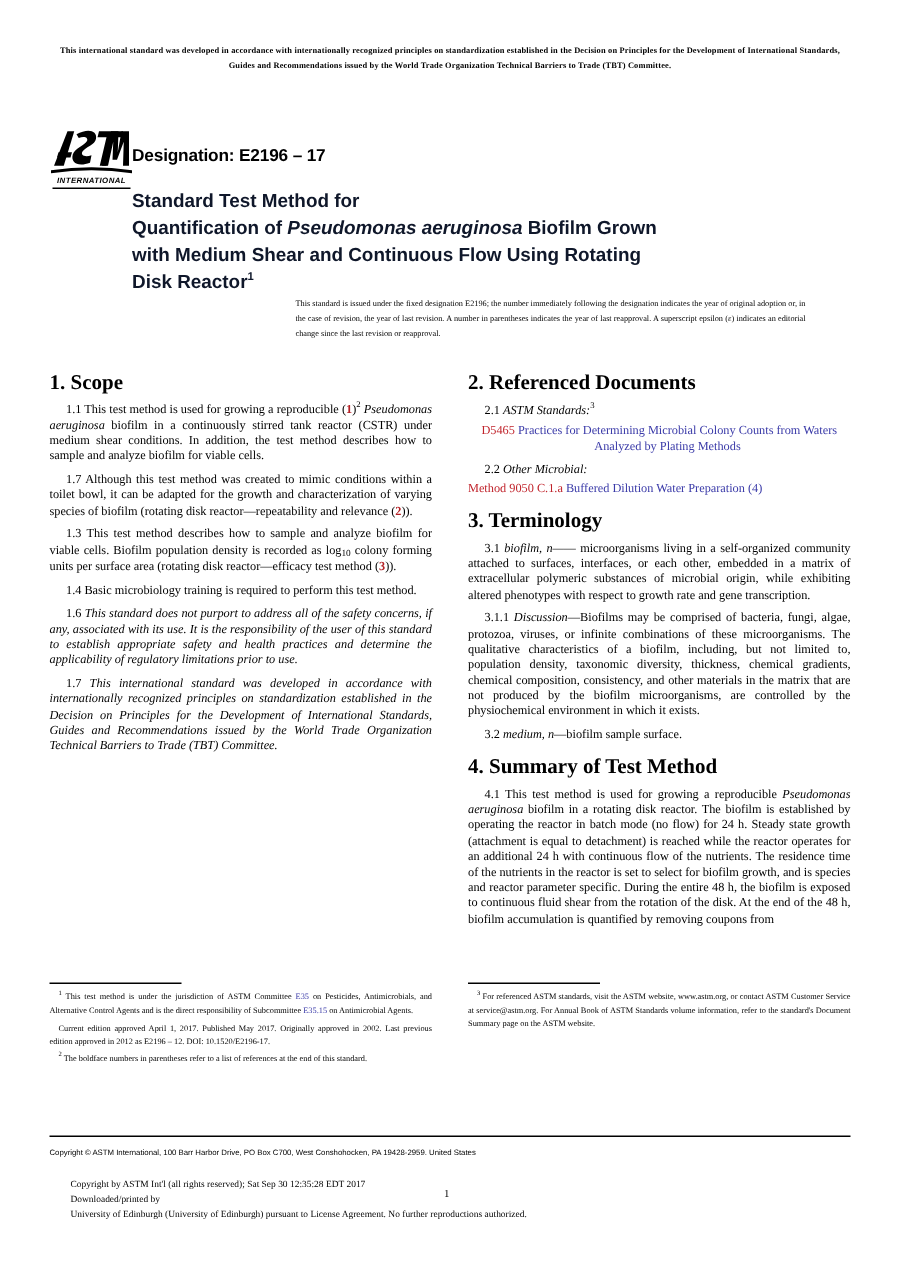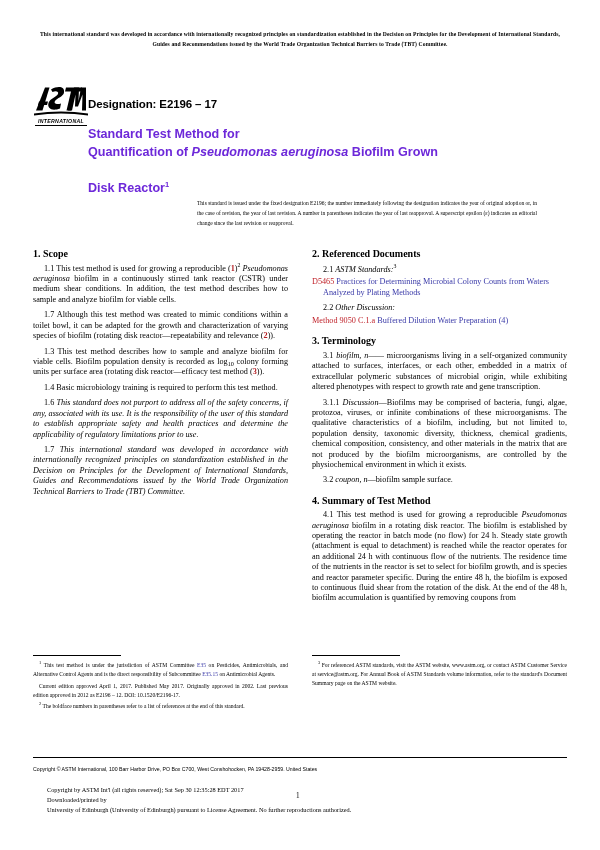--- a/index.html
+++ b/index.html
@@ -81,21 +81,21 @@
   
   .doc-title {
     position: absolute;
     left: 88px;
     top: 126px;
     width: 450px;
     font-family: "Liberation Sans", sans-serif;
     font-size: 12.6px;
     font-weight: bold;
     line-height: 1.42;
-    color: #6d28d9;
+    color: #0f172a;
   }
   .doc-title .it { font-style: italic; }
   .doc-title sup { font-size: 7.5px; vertical-align: super; line-height: 0; }
 
   
   .issuance {
     position: absolute;
     left: 197px;
     top: 199px;
     width: 340px;
@@ -113,21 +113,21 @@
     font-size: 8.2px;
     line-height: 1.265;
     text-align: justify;
     color: #000;
   }
   .col-left  { left: 33px; }
   .col-right { left: 312px; }
 
   h2.sect {
     font-family: "Liberation Serif", serif;
-    font-size: 10px;
+    font-size: 14px;
     font-weight: bold;
     margin: 0 0 3.5px 0;
     padding: 0;
     line-height: 1.2;
   }
   h2.sect.spaced { margin-top: 9px; }
 
   p.para {
     margin: 0 0 0 0;
     padding: 0;
@@ -142,21 +142,21 @@
   sup.fn { font-size: 5.8px; vertical-align: super; line-height: 0; }
 
   
   p.refline {
     margin: 2.6px 0 0 0;
     padding: 0 0 0 0;
     text-indent: 0;
     line-height: 1.28;
     text-align: left;
   }
-  p.refline.hang { padding-left: 11px; text-indent: -11px; }
+  p.refline.hang { padding-left: 11px; text-indent: -11px; text-align: center; }
   .lnk-red  { color: #c0232b; }
   .lnk-blue { color: #3a3aa8; }
   p.subsect {
     margin: 4.5px 0 0 0;
     text-indent: 11px;
     text-align: left;
   }
 
   
   .fn-rule {
@@ -249,21 +249,21 @@
     </svg>
     <div class="logo-intl">INTERNATIONAL</div>
     <div class="logo-rule"></div>
   </div>
 
   <div class="designation">Designation: E2196 – 17</div>
 
   <div class="doc-title">
     <span>Standard Test Method for</span><br>
     <span>Quantification of </span><span class="it">Pseudomonas aeruginosa</span><span> Biofilm Grown</span><br>
-    <br>
+    <span>with Medium Shear and Continuous Flow Using Rotating</span><br>
     <span>Disk Reactor</span><sup>1</sup>
   </div>
 
   <div class="issuance">This standard is issued under the fixed designation E2196; the number immediately following the designation indicates the year of original adoption or, in the case of revision, the year of last revision. A number in parentheses indicates the year of last reapproval. A superscript epsilon (ε) indicates an editorial change since the last revision or reapproval.</div>
 
   <div class="col col-left">
 
     <h2 class="sect">1. Scope</h2>
 
     <p class="para"><span>1.1  This test method is used for growing a reproducible (</span><span class="refnum">1</span><span>)</span><sup class="fn">2</sup><span> </span><span class="it">Pseudomonas aeruginosa</span><span> biofilm in a continuously stirred tank reactor (CSTR) under medium shear conditions. In addition, the test method describes how to sample and analyze biofilm for viable cells.</span></p>
@@ -281,31 +281,31 @@
   </div>
 
   <div class="col col-right">
 
     <h2 class="sect">2. Referenced Documents</h2>
 
     <p class="subsect"><span>2.1  </span><span class="it">ASTM Standards:</span><sup class="fn">3</sup></p>
 
     <p class="refline hang"><span class="lnk-red">D5465</span><span class="lnk-blue"> Practices for Determining Microbial Colony Counts from Waters Analyzed by Plating Methods</span></p>
 
-    <p class="subsect"><span>2.2  </span><span class="it">Other Discussion:</span></p>
+    <p class="subsect"><span>2.2  </span><span class="it">Other Microbial:</span></p>
 
     <p class="refline"><span class="lnk-red">Method 9050 C.1.a</span><span class="lnk-blue"> Buffered Dilution Water Preparation (4)</span></p>
 
     <h2 class="sect spaced">3. Terminology</h2>
 
     <p class="para"><span>3.1  </span><span class="it">biofilm, n—</span><span>— microorganisms living in a self-organized community attached to surfaces, interfaces, or each other, embedded in a matrix of extracellular polymeric substances of microbial origin, while exhibiting altered phenotypes with respect to growth rate and gene transcription.</span></p>
 
     <p class="para"><span>3.1.1  </span><span class="it">Discussion</span><span>—Biofilms may be comprised of bacteria, fungi, algae, protozoa, viruses, or infinite combinations of these microorganisms. The qualitative characteristics of a biofilm, including, but not limited to, population density, taxonomic diversity, thickness, chemical gradients, chemical composition, consistency, and other materials in the matrix that are not produced by the biofilm microorganisms, are controlled by the physiochemical environment in which it exists.</span></p>
 
-    <p class="para"><span>3.2  </span><span class="it">coupon, n</span><span>—biofilm sample surface.</span></p>
+    <p class="para"><span>3.2  </span><span class="it">medium, n</span><span>—biofilm sample surface.</span></p>
 
     <h2 class="sect spaced">4. Summary of Test Method</h2>
 
     <p class="para"><span>4.1  This test method is used for growing a reproducible </span><span class="it">Pseudomonas aeruginosa</span><span> biofilm in a rotating disk reactor. The biofilm is established by operating the reactor in batch mode (no flow) for 24 h. Steady state growth (attachment is equal to detachment) is reached while the reactor operates for an additional 24 h with continuous flow of the nutrients. The residence time of the nutrients in the reactor is set to select for biofilm growth, and is species and reactor parameter specific. During the entire 48 h, the biofilm is exposed to continuous fluid shear from the rotation of the disk. At the end of the 48 h, biofilm accumulation is quantified by removing coupons from</span></p>
   </div>
 
   <div class="fn-rule fn-rule-left"></div>
   <div class="fn-rule fn-rule-right"></div>
 
   <div class="footnotes fn-left">

